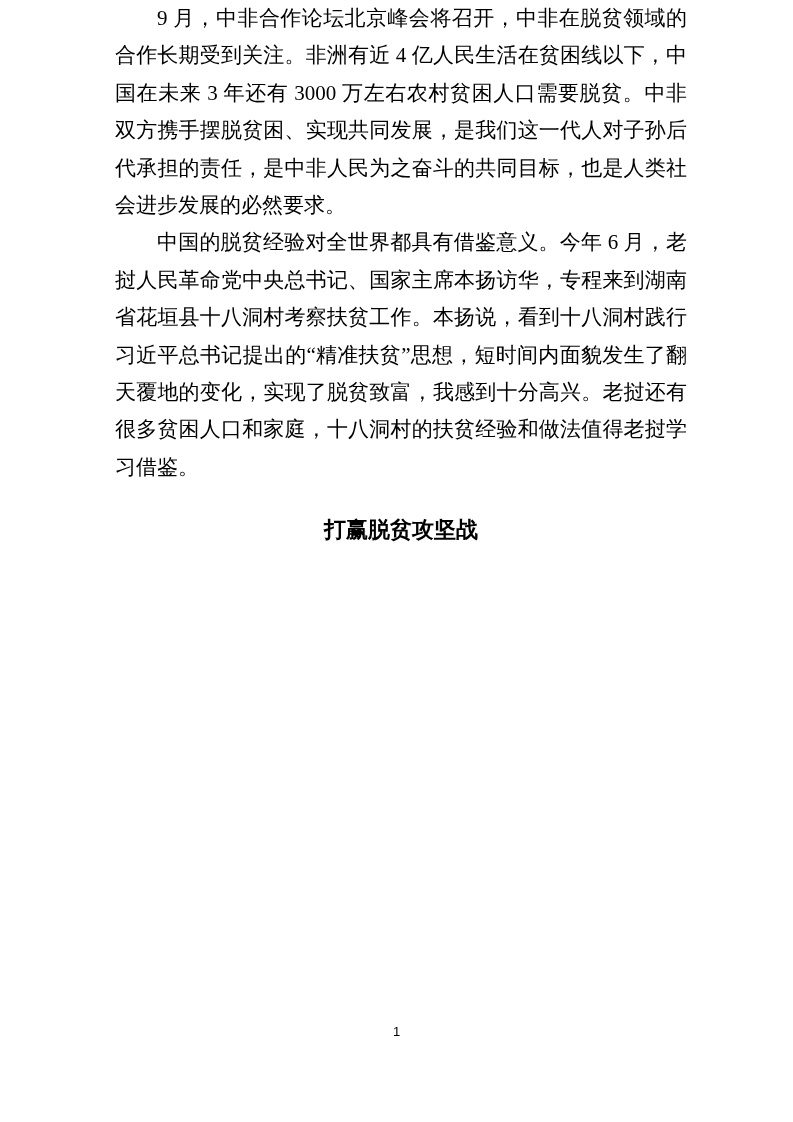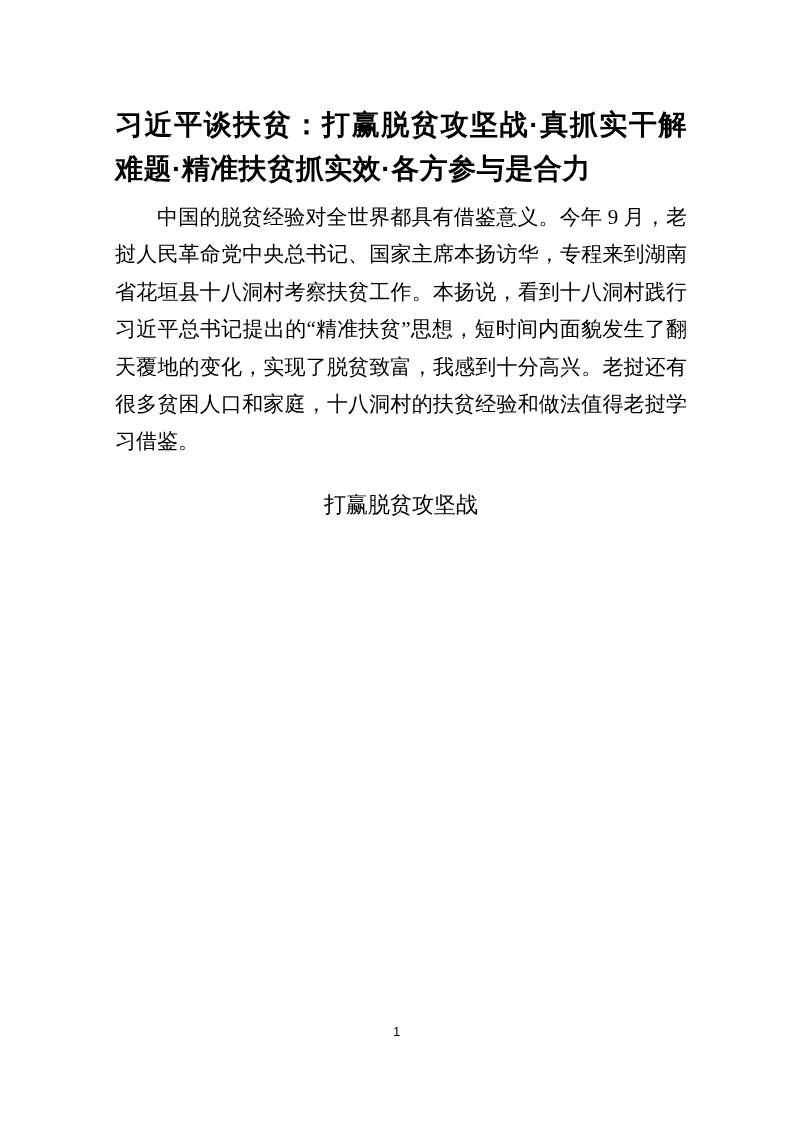--- a/index.html
+++ b/index.html
@@ -36,45 +36,45 @@
     font-family: "Liberation Serif", "DejaVu Serif", serif;
     font-size: 21px;
     line-height: 37.4px;
     text-align: justify;
     text-justify: inter-character;
     text-indent: 2em;
   }
   .section-heading {
     margin: 28px 0 0 0;
     font-family: "Liberation Serif", "DejaVu Serif", serif;
-    font-weight: 400;
+    font-weight: 700;
     font-size: 22px;
     line-height: 32px;
     text-align: center;
   }
   .page-number {
     position: absolute;
     left: 0;
     right: 0;
     top: 1024px;
     text-align: center;
     font-family: "Liberation Sans", "DejaVu Sans", sans-serif;
     font-size: 13px;
     color: #000000;
   }
 </style>
 </head>
 <body>
 
 <div class="page">
   <div class="content">
-    <h1 class="title">习近平谈扶贫：打赢脱贫攻坚战·真抓实干解难题·精准扶贫抓实效·各方参与是合力</h1>
 
+    <p class="para">9 月，中非合作论坛北京峰会将召开，中非在脱贫领域的合作长期受到关注。非洲有近 4 亿人民生活在贫困线以下，中国在未来 3 年还有 3000 万左右农村贫困人口需要脱贫。中非双方携手摆脱贫困、实现共同发展，是我们这一代人对子孙后代承担的责任，是中非人民为之奋斗的共同目标，也是人类社会进步发展的必然要求。</p>
 
-    <p class="para">中国的脱贫经验对全世界都具有借鉴意义。今年 9 月，老挝人民革命党中央总书记、国家主席本扬访华，专程来到湖南省花垣县十八洞村考察扶贫工作。本扬说，看到十八洞村践行习近平总书记提出的“精准扶贫”思想，短时间内面貌发生了翻天覆地的变化，实现了脱贫致富，我感到十分高兴。老挝还有很多贫困人口和家庭，十八洞村的扶贫经验和做法值得老挝学习借鉴。</p>
+    <p class="para">中国的脱贫经验对全世界都具有借鉴意义。今年 6 月，老挝人民革命党中央总书记、国家主席本扬访华，专程来到湖南省花垣县十八洞村考察扶贫工作。本扬说，看到十八洞村践行习近平总书记提出的“精准扶贫”思想，短时间内面貌发生了翻天覆地的变化，实现了脱贫致富，我感到十分高兴。老挝还有很多贫困人口和家庭，十八洞村的扶贫经验和做法值得老挝学习借鉴。</p>
 
 
 
     <h2 class="section-heading">打赢脱贫攻坚战</h2>
   </div>
 
   <div class="page-number">1</div>
 </div>
 
 </body></html>

